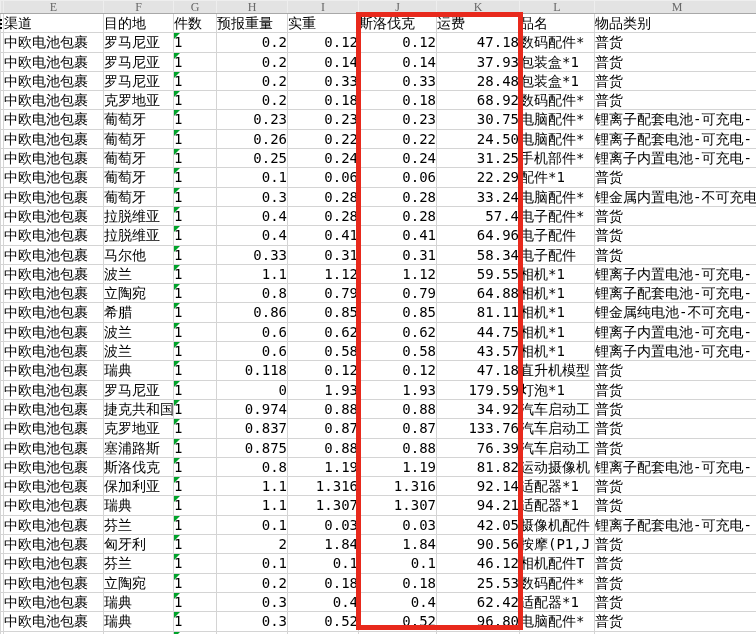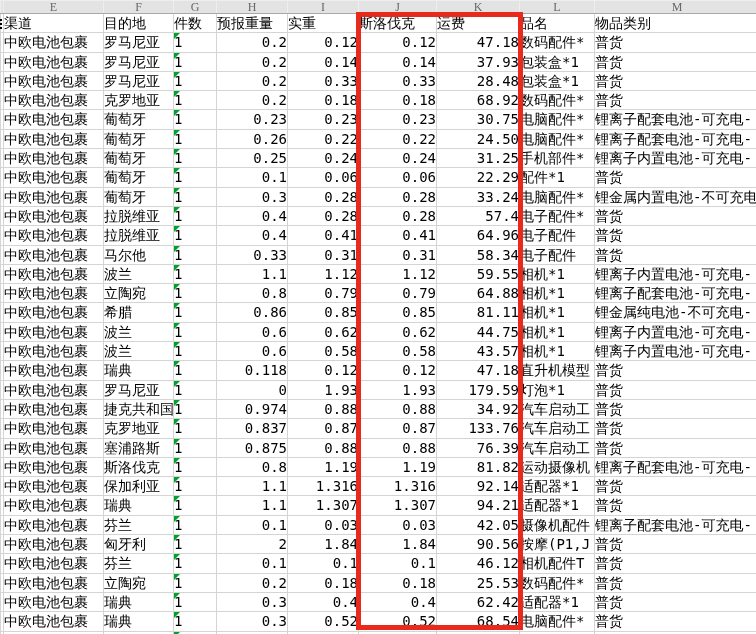--- a/index.html
+++ b/index.html
@@ -477,21 +477,21 @@
           <td class="txt"><span>普货</span></td>
         </tr>
         <tr>
           <td></td>
           <td class="txt"><span>中欧电池包裹</span></td>
           <td class="txt"><span>瑞典</span></td>
           <td class="qty"><span class="tri"></span><span>1</span></td>
           <td class="num"><span>0.3</span></td>
           <td class="num"><span>0.52</span></td>
           <td class="num"><span>0.52</span></td>
-          <td class="num"><span>68.54</span></td>
+          <td class="num"><span>96.80</span></td>
           <td class="txt"><span>电脑配件*</span></td>
           <td class="txt"><span>普货</span></td>
         </tr>
         <tr>
           <td></td>
           <td class="txt"><span>中欧电池包裹</span></td>
           <td class="txt"><span>葡萄牙</span></td>
           <td class="qty"><span class="tri"></span><span>1</span></td>
           <td class="num"><span>3.5</span></td>
           <td class="num"><span>0.34</span></td>

